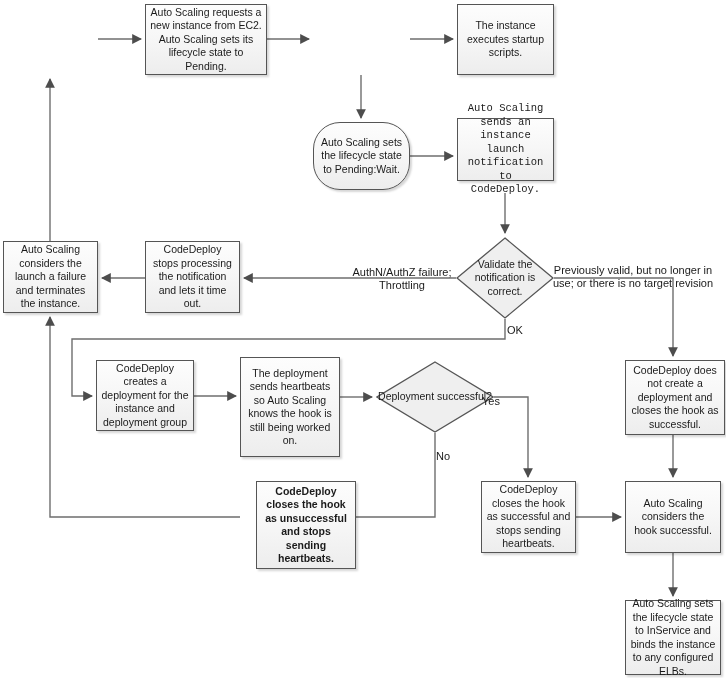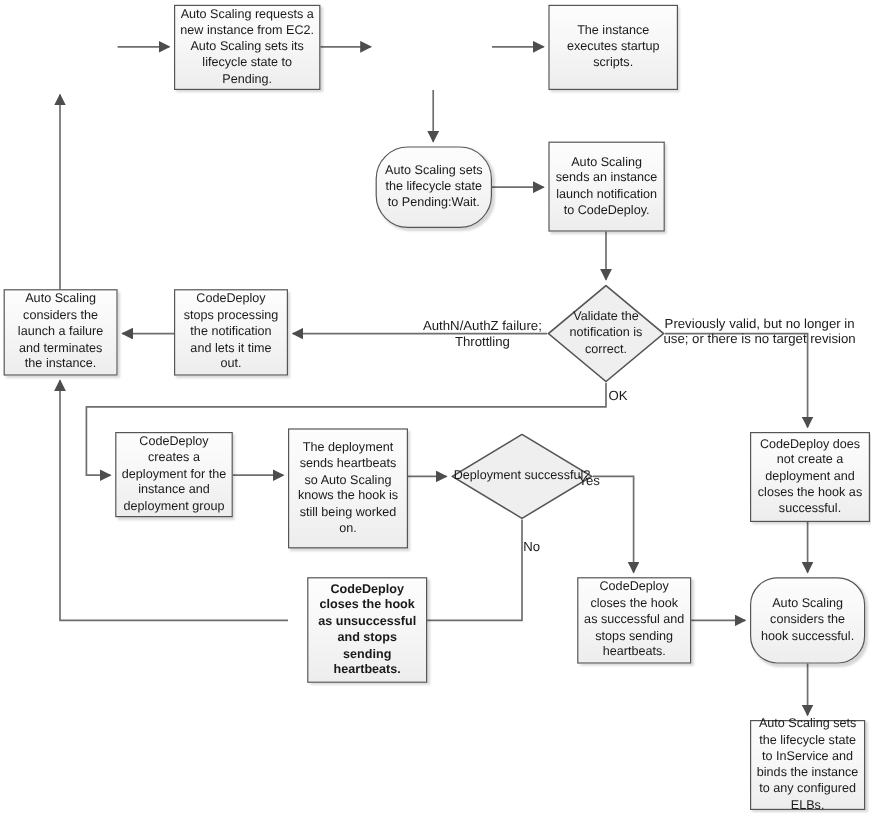--- a/index.html
+++ b/index.html
@@ -133,29 +133,29 @@
       <path d="M 50 241 L 50 79"></path>
     </g>
   </svg>
 
 
   <div class="node" style="left:145px;top:4px;width:122px;height:71px;">
     <span>Auto Scaling requests a new instance from EC2. Auto Scaling sets its lifecycle state to Pending.</span>
   </div>
 
 
-  <div class="node" style="left:457px;top:4px;width:108px;height:71px;">
+  <div class="node" style="left:457px;top:4px;width:97px;height:71px;">
     <span>The instance executes startup scripts.</span>
   </div>
 
   <div class="node" style="left:313px;top:122px;width:97px;height:68px;border-radius:27px;">
     <span>Auto Scaling sets the lifecycle state to Pending:Wait.</span>
   </div>
 
-  <div class="node" style="left:457px;top:118px;width:97px;height:75px;">
+  <div class="node" style="left:457px;top:118px;width:97px;height:63px;font-family:Liberation Mono, monospace;">
     <span>Auto Scaling sends an instance launch notification to CodeDeploy.</span>
   </div>
 
   <div class="diamond" style="left:456px;top:237px;width:98px;height:82px;">
     <svg class="dshape" viewBox="0 0 98 82">
       <polygon points="49,1 97,41 49,81 1,41" fill="#efefef" stroke="#555555" stroke-width="1.3"></polygon>
     </svg>
     <div class="dlabel">Validate the notification is correct.</div>
   </div>
 
@@ -187,21 +187,21 @@
   </div>
 
   <div class="node" style="left:256px;top:481px;width:100px;height:88px;font-weight:bold;">
     <span>CodeDeploy closes the hook as unsuccessful and stops sending heartbeats.</span>
   </div>
 
   <div class="node" style="left:481px;top:481px;width:95px;height:72px;">
     <span>CodeDeploy closes the hook as successful and stops sending heartbeats.</span>
   </div>
 
-  <div class="node" style="left:625px;top:481px;width:96px;height:72px;border-radius:23px;">
+  <div class="node" style="left:625px;top:481px;width:96px;height:72px;">
     <span>Auto Scaling considers the hook successful.</span>
   </div>
 
   <div class="node" style="left:625px;top:600px;width:96px;height:75px;">
     <span>Auto Scaling sets the lifecycle state to InService and binds the instance to any configured ELBs.</span>
   </div>
 
   <div class="edge-label" style="left:352px;top:252px;width:100px;">
     <span>AuthN/AuthZ failure; Throttling</span>
   </div>

